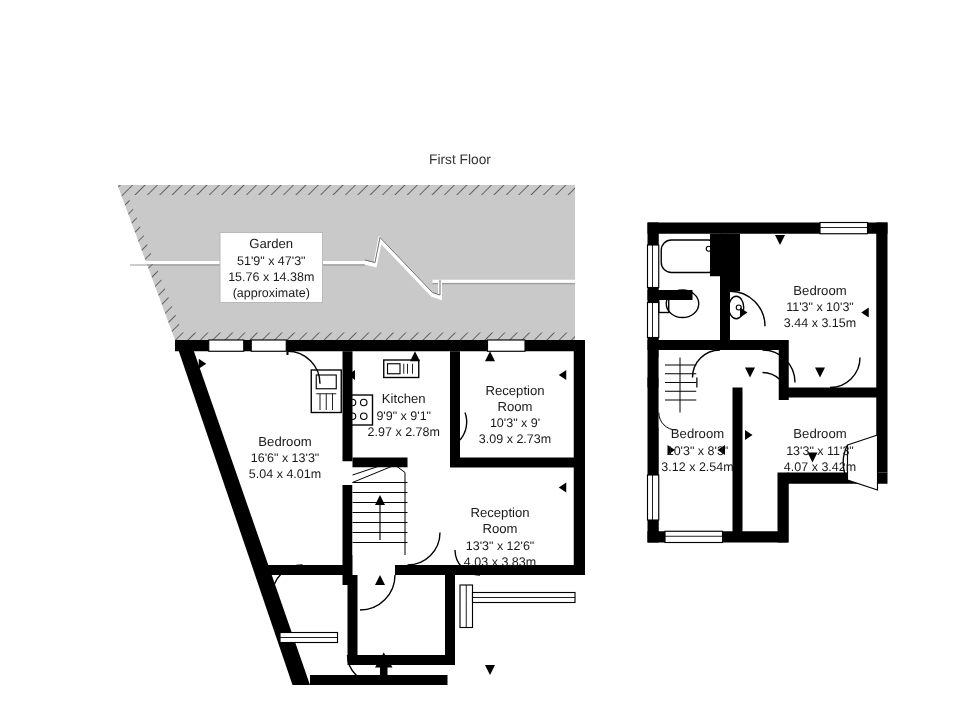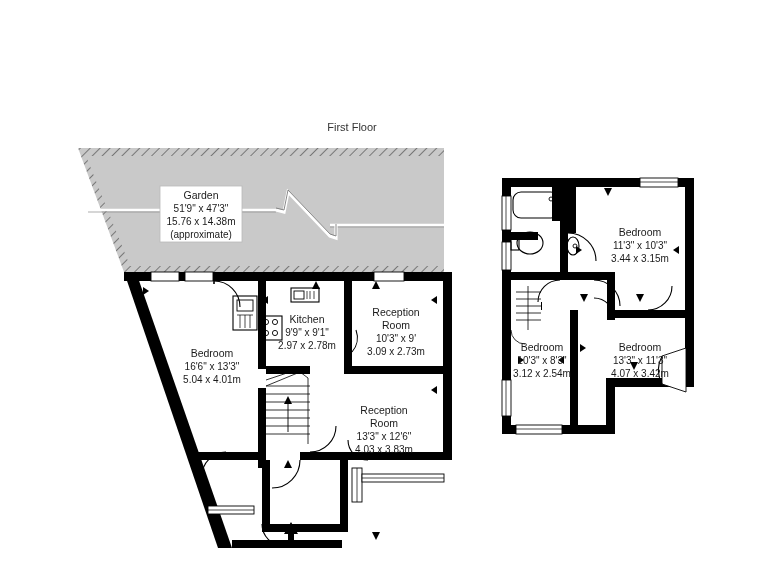--- a/index.html
+++ b/index.html
@@ -3,21 +3,21 @@
 <meta charset="utf-8">
 <style>
   html,body{margin:0;padding:0;}
   body{
     width:768px;height:576px;
     background:#ffffff;
     font-family:"Liberation Sans", sans-serif;
     overflow:hidden;
     position:relative;
   }
-  #plan-root{position:absolute;left:0;top:0;width:729px;height:576px;}
+  #plan-root{position:absolute;left:16px;top:0;width:729px;height:576px;}
   svg{display:block;}
   .lbl{
     font-family:"Liberation Sans", sans-serif;
     fill:#1a1a1a;
     text-anchor:middle;
     dominant-baseline:middle;
   }
   .lbl-room{font-size:10.5px;}
   .lbl-dim{font-size:10px;}
   .lbl-title{font-size:11px;fill:#333;}

